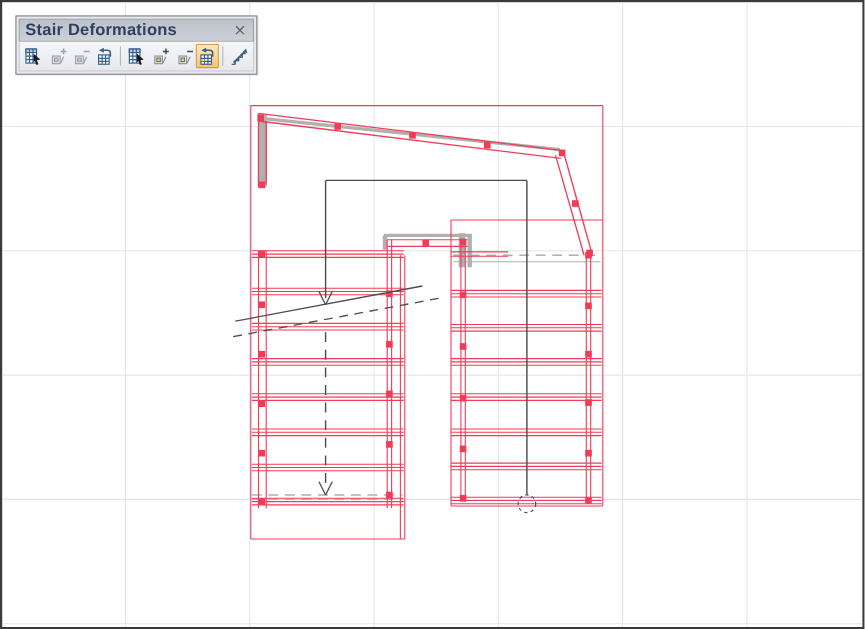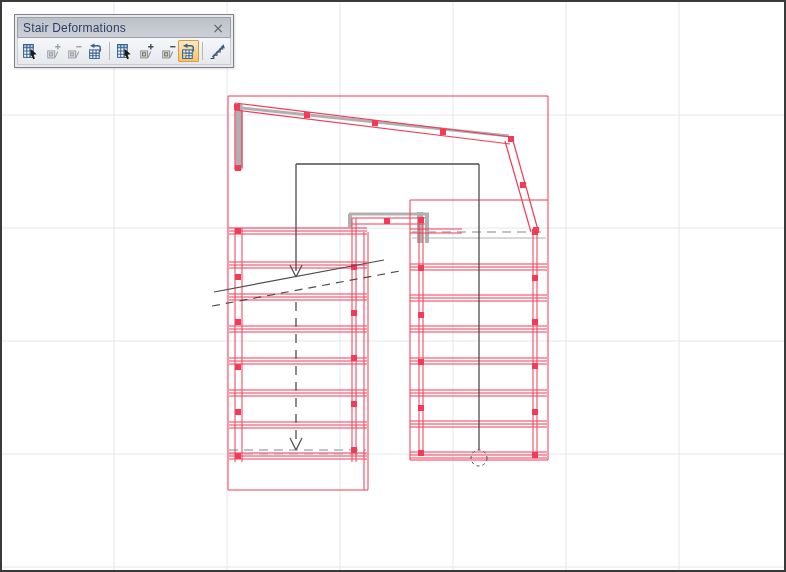--- a/index.html
+++ b/index.html
@@ -14,21 +14,21 @@
     position:absolute;left:12px;top:12px;width:214px;
     background:#e7e9ed;border:1px solid #7e8187;padding:2px;
     box-shadow:1px 1px 2px rgba(0,0,0,.15);
   }
   .palette-title{
     height:19px;display:flex;align-items:center;padding:0 5px;
     background:linear-gradient(#bdc1ca,#ccd0d6);
     border:1px solid #9da0a6;
   }
   .palette-title .title-text{
-    flex:1;font-weight:normal;font-size:12px;color:#2e3f63;letter-spacing:.2px;
+    flex:1;font-weight:bold;font-size:15px;color:#2e3f63;letter-spacing:.2px;
   }
   .close-btn{
     color:#5c6068;font-size:14px;line-height:12px;padding:0 1px;cursor:default;
     font-family:"DejaVu Sans", sans-serif;
   }
   .iconrow{
     display:flex;align-items:center;padding:2px 2px;
     background:linear-gradient(#f6f7f9,#e6e8ec);
     border:1px solid #c9ccd2;border-top:none;
   }

